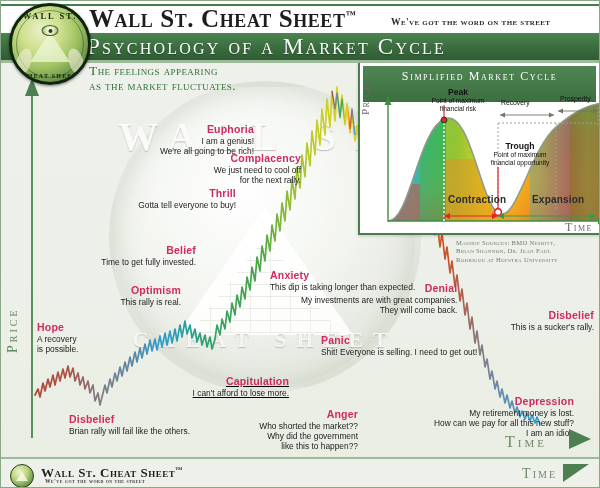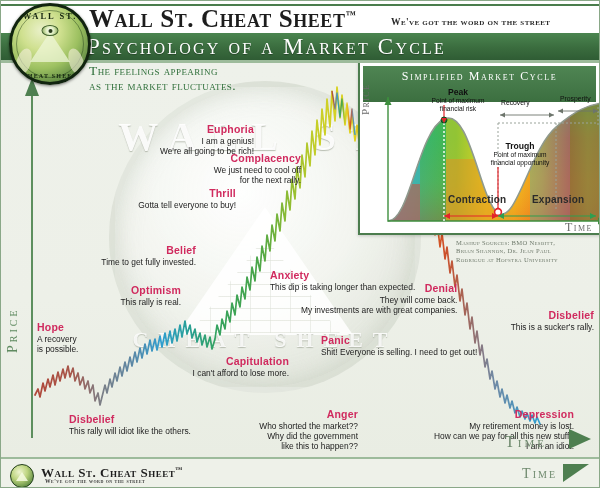--- a/index.html
+++ b/index.html
@@ -433,58 +433,58 @@
       <div class="sub">is possible.</div>
     </div>
 
     <div class="lbl r" style="left:40px;top:221px;width:140px;">
       <div class="ttl">Optimism</div>
       <div class="sub">This rally is real.</div>
     </div>
 
     <div class="lbl l" style="left:68px;top:350px;width:220px;">
       <div class="ttl">Disbelief</div>
-      <div class="sub">This rally will idiot like the others.</div>
+      <div class="sub">Brian rally will fail like the others.</div>
     </div>
 
     <div class="lbl r" style="left:150px;top:89px;width:150px;">
       <div class="ttl">Complacency</div>
       <div class="sub">We just need to cool off</div>
       <div class="sub">for the next rally.</div>
     </div>
 
     <div class="lbl l" style="left:269px;top:166px;margin-top:40px;">
       <div class="ttl">Anxiety</div>
       <div class="sub">This dip is taking longer than expected.</div>
     </div>
 
     <div class="lbl l" style="left:300px;top:219px;text-align:right;">
       <div class="ttl">Denial</div>
+      <div class="sub">My investments are with great companies.</div>
       <div class="sub">They will come back.</div>
-      <div class="sub">My investments are with great companies.</div>
     </div>
 
     <div class="lbl l" style="left:320px;top:271px;">
       <div class="ttl">Panic</div>
       <div class="sub">Shit! Everyone is selling. I need to get out!</div>
     </div>
 
-    <div class="lbl r" style="left:148px;top:292px;width:140px;">
+    <div class="lbl r" style="left:148px;top:312px;width:140px;text-decoration:underline;">
       <div class="ttl">Capitulation</div>
       <div class="sub">I can't afford to lose more.</div>
     </div>
 
     <div class="lbl r" style="left:222px;top:345px;width:135px;">
       <div class="ttl">Anger</div>
       <div class="sub">Who shorted the market??</div>
       <div class="sub">Why did the government</div>
       <div class="sub">like this to happen??</div>
     </div>
 
-    <div class="lbl r" style="left:388px;top:345px;width:185px;">
+    <div class="lbl r" style="left:388px;top:332px;width:185px;">
       <div class="ttl">Depression</div>
       <div class="sub">My retirement money is lost.</div>
       <div class="sub">How can we pay for all this new stuff?</div>
       <div class="sub">I am an idiot.</div>
     </div>
 
     <div class="lbl r" style="left:430px;top:246px;width:163px;">
       <div class="ttl">Disbelief</div>
       <div class="sub">This is a sucker's rally.</div>
     </div>

